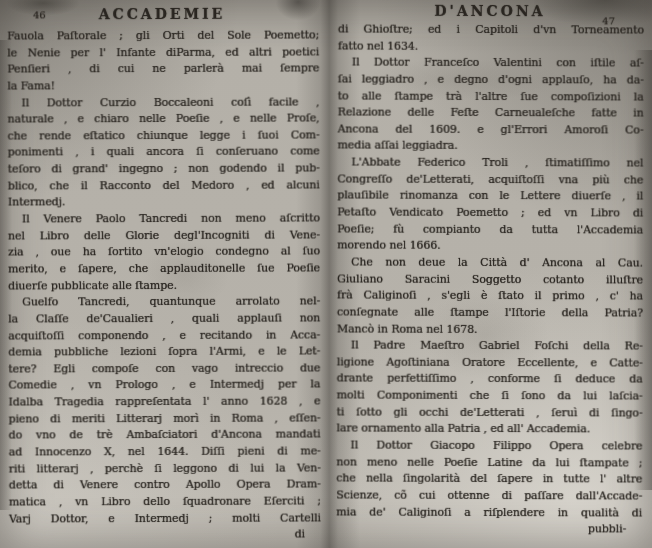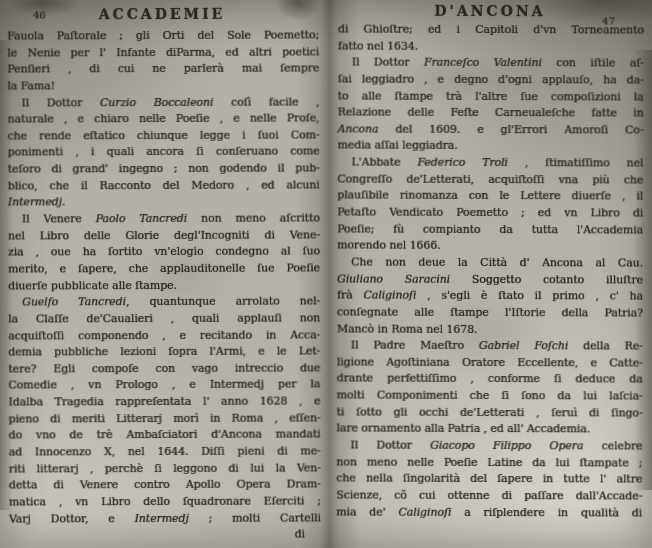--- a/index.html
+++ b/index.html
@@ -47,21 +47,21 @@
   }
   .page.left .textblock{left:8px;top:28px;width:312px;}
   .page.right .textblock{left:11px;top:22px;width:306px;}
   .line{
     height:16.65px;white-space:nowrap;
     text-align:justify;text-align-last:justify;
   }
   .line.end{text-align:left;text-align-last:left;}
   .line.ind{text-indent:14px;}
   .line.cw{text-align:right;text-align-last:right;padding-right:16px;}
-  .it{font-style:italic;}
+  .it{}
   .stain{position:absolute;pointer-events:none;}
   .s1{left:6px;top:0;width:74px;height:16px;
       background:radial-gradient(ellipse at 50% 20%, rgba(50,47,42,.5), rgba(50,47,42,0) 70%);}
   .s2{left:276px;top:0;width:44px;height:20px;
       background:radial-gradient(ellipse at 50% 10%, rgba(45,42,38,.55), rgba(45,42,38,0) 72%);}
   .s3{left:534px;top:0;width:118px;height:26px;
       background:radial-gradient(ellipse at 60% 0%, rgba(52,49,44,.5), rgba(52,49,44,0) 75%);}
   .s4{left:634px;top:50px;width:18px;height:440px;
       background:linear-gradient(90deg, rgba(44,41,37,0), rgba(44,41,37,.38));}
   .s5{left:0;top:40px;width:12px;height:470px;
@@ -147,20 +147,21 @@
         <div class="line"><span>ligione Agoſtiniana Oratore Eccellente, e Catte-</span></div>
         <div class="line"><span>drante perfettiſſimo , conforme ſi deduce da</span></div>
         <div class="line"><span>molti Componimenti che ſi ſono da lui laſcia-</span></div>
         <div class="line"><span>ti ſotto gli occhi de'Letterati , ſeruì di ſingo-</span></div>
         <div class="line end"><span>lare ornamento alla Patria , ed all' Accademia.</span></div>
         <div class="line ind"><span>Il Dottor </span><span class="it">Giacopo Filippo Opera</span><span> celebre</span></div>
         <div class="line"><span>non meno nelle Poeſie Latine da lui ſtampate ;</span></div>
         <div class="line"><span>che nella ſingolarità del ſapere in tutte l' altre</span></div>
         <div class="line"><span>Scienze, cõ cui ottenne di paſſare dall'Accade-</span></div>
         <div class="line"><span>mia de' </span><span class="it">Caliginoſi</span><span> a riſplendere in qualità di</span></div>
+        <div class="line cw end">pubbli-</div>
       </div>
   </div>
 
   <div class="gutter"></div>
   <div class="stain s1"></div>
   <div class="stain s2"></div>
   <div class="stain s3"></div>
   <div class="stain s4"></div>
   <div class="stain s5"></div>
   <div class="stain s6"></div>

